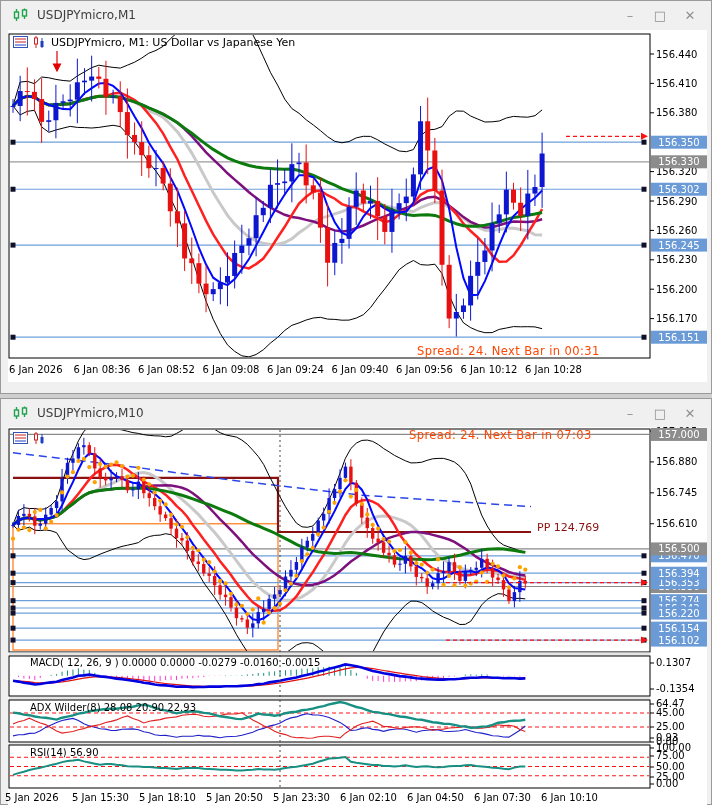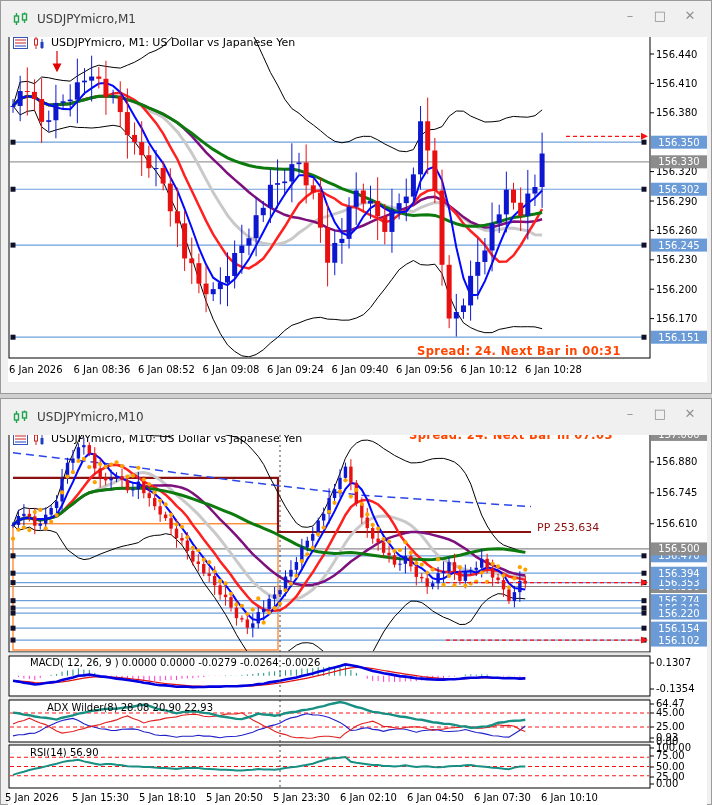--- a/index.html
+++ b/index.html
@@ -2,29 +2,29 @@
 <html><head>
 <meta charset="utf-8">
 <style>
   html,body{margin:0;padding:0}
   body{width:712px;height:805px;background:#cfcfcf;position:relative;overflow:hidden;
        font-family:"DejaVu Sans",sans-serif}
   .window{position:absolute;left:0;width:712px;background:#f0f0f0;border:1px solid #9a9a9a;
           box-sizing:border-box}
   #win-m1{top:0;height:394px}
   #win-m10{top:398px;height:407px}
-  .titlebar{position:absolute;left:0;top:0;right:0;height:36px;display:flex;align-items:center;
+  .titlebar{position:absolute;left:0;top:0;right:0;height:28px;display:flex;align-items:center;
             padding-left:12px;background:#f0f0f0;z-index:5}
   .titlebar .title{font-size:12px;color:#3d3d3d;margin-left:8px}
   .controls{position:absolute;right:6px;top:0;height:28px;display:flex;align-items:center;color:#909090}
   .ctrl{width:30px;text-align:center;font-size:13px;cursor:default}
   .canvas-svg{position:absolute;left:0;top:0;z-index:1}
   .overlay{position:absolute;z-index:3;white-space:nowrap}
-  .hdr{display:flex;align-items:flex-end;gap:4px;font-size:11px;color:#000}
-  .spread{font-weight:bold;color:#ff4500;font-size:11.5px;letter-spacing:.4px}
+  .hdr{display:flex;align-items:flex-start;gap:4px;font-size:11px;color:#000}
+  .spread{font-weight:normal;color:#ff4500;font-size:11.5px;letter-spacing:.4px}
   .pp{color:#8b1111;font-size:11px}
   .indlabel{font-size:10px;color:#000}
   svg text{font-family:"DejaVu Sans",sans-serif}
   .icn{display:inline-flex}
 </style>
 </head>
 <body>
 
 <div class="window" id="win-m1">
   <svg id="svg-m1" class="canvas-svg" width="712" height="394">
@@ -850,20 +850,19 @@
     <span class="icn">
       <svg width="15" height="12">
           <g stroke-width="1">
         <line x1="4" y1="0" x2="4" y2="12" stroke="#d02020"></line>
             <rect x="2.5" y="2" width="3" height="6" fill="#fff" stroke="#d02020"></rect>
         <line x1="10" y1="2" x2="10" y2="12" stroke="#2040c0"></line>
             <rect x="8.5" y="5" width="3" height="6" fill="#2040c0"></rect>
       </g>
         </svg>
     </span>
-    <span>USDJPYmicro, M10:  US Dollar vs Japanese Yen</span>
   </div>
   <div class="overlay spread" style="left:408px;top:29px">Spread: 24. Next Bar in 07:03</div>
-  <div class="overlay pp" style="left:536px;top:122px">PP 253.634</div>
-  <div class="overlay indlabel" style="left:29px;top:258px">MACD( 12, 26, 9 ) 0.0000 0.0000 -0.0279 -0.0264 -0.0026</div>
-  <div class="overlay indlabel" style="left:46px;top:303px">ADX Wilder(8) 28.08 20.90 22.93</div>
+  <div class="overlay pp" style="left:536px;top:122px">PP 124.769</div>
+  <div class="overlay indlabel" style="left:29px;top:258px">MACD( 12, 26, 9 ) 0.0000 0.0000 -0.0279 -0.0160 -0.0015</div>
+  <div class="overlay indlabel" style="left:29px;top:303px">ADX Wilder(8) 28.08 20.90 22.93</div>
   <div class="overlay indlabel" style="left:29px;top:348px">RSI(14) 56.90</div>
 </div>
 
 </body></html>

